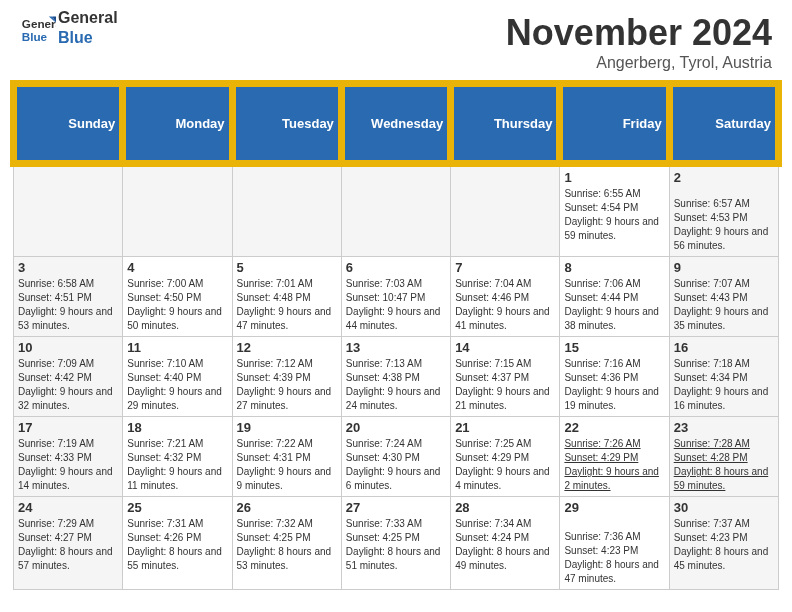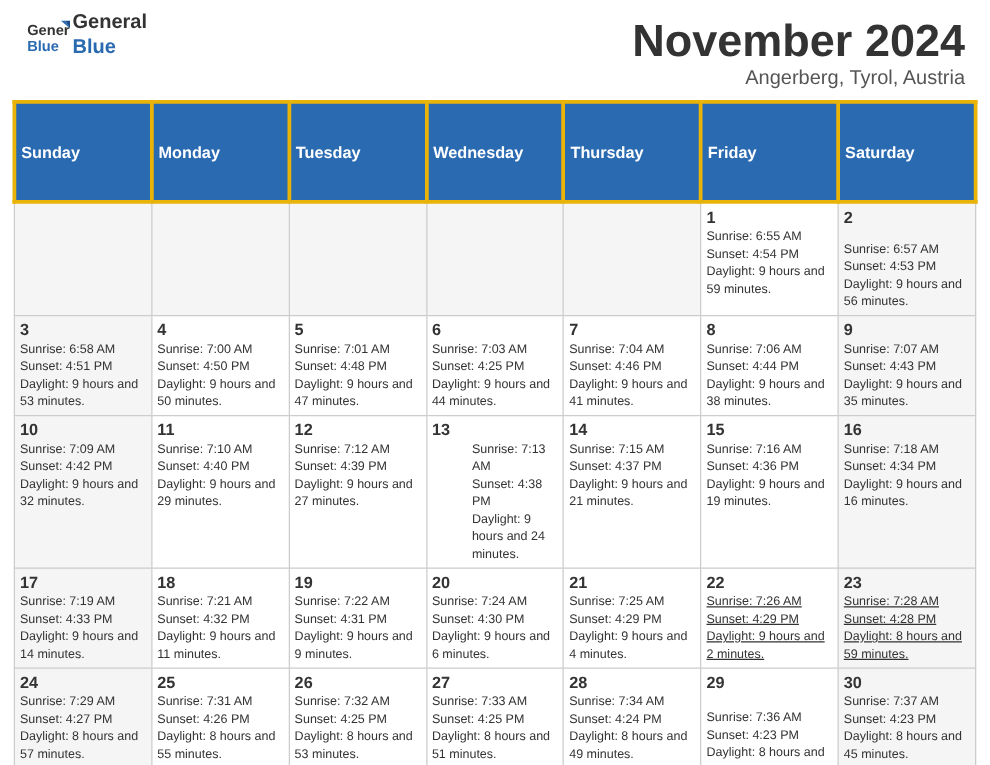--- a/index.html
+++ b/index.html
@@ -9,21 +9,21 @@
     
     .logo-container { display: flex; align-items: center; }
     .logo-icon { width: 36px; height: 36px; margin-right: 2px; }
     
     .title-block { text-align: right; }
     .month-title { font-size: 36px; font-weight: bold; color: #333; }
     .location-subtitle { font-size: 16px; color: #555; }
     
     .calendar { width: 100%; border-collapse: collapse; margin: 0 10px; width: calc(100% - 20px); margin-left: 10px; }
     
-    .calendar th { background: #2a6ab1; color: #fff; font-size: 13px; font-weight: bold; padding: 6px 4px; text-align: left; border: 3px solid #eab308; }
+    .calendar th { background: #2a6ab1; color: #fff; font-size: 13px; font-weight: bold; padding: 6px 4px; text-align: right; border: 7px solid #eab308; }
     
     .calendar td { border: 1px solid #ccc; vertical-align: top; padding: 3px 4px; font-size: 10.5px; color: #333; min-height: 70px; width: calc(100% / 7); background: #fff; }
     
     .calendar td.empty { background: #f5f5f5; }
     .calendar td.shaded { background: #f5f5f5; }
     
     .day-number { font-size: 13px; font-weight: bold; margin-bottom: 2px; display: block; }
     
     .day-info { font-size: 10px; line-height: 1.4; color: #333; }
     
@@ -98,21 +98,21 @@
         </td>
         <td>
           <span class="day-number">5</span>
           <div class="day-info" style="white-space: pre-line;">Sunrise: 7:01 AM
 Sunset: 4:48 PM
 Daylight: 9 hours and 47 minutes.</div>
         </td>
         <td>
           <span class="day-number">6</span>
           <div class="day-info" style="white-space: pre-line;">Sunrise: 7:03 AM
-Sunset: 4:25 PM
+Sunset: 10:47 PM
 Daylight: 9 hours and 44 minutes.</div>
         </td>
         <td>
           <span class="day-number">7</span>
           <div class="day-info" style="white-space: pre-line;">Sunrise: 7:04 AM
 Sunset: 4:46 PM
 Daylight: 9 hours and 41 minutes.</div>
         </td>
         <td>
           <span class="day-number">8</span>
@@ -141,21 +141,21 @@
 Daylight: 9 hours and 29 minutes.</div>
         </td>
         <td>
           <span class="day-number">12</span>
           <div class="day-info" style="white-space: pre-line;">Sunrise: 7:12 AM
 Sunset: 4:39 PM
 Daylight: 9 hours and 27 minutes.</div>
         </td>
         <td>
           <span class="day-number">13</span>
-          <div class="day-info" style="white-space: pre-line; margin-left: 32px;">Sunrise: 7:13 AM
+          <div class="day-info" style="white-space: pre-line;">Sunrise: 7:13 AM
 Sunset: 4:38 PM
 Daylight: 9 hours and 24 minutes.</div>
         </td>
         <td>
           <span class="day-number">14</span>
           <div class="day-info" style="white-space: pre-line;">Sunrise: 7:15 AM
 Sunset: 4:37 PM
 Daylight: 9 hours and 21 minutes.</div>
         </td>
         <td>

